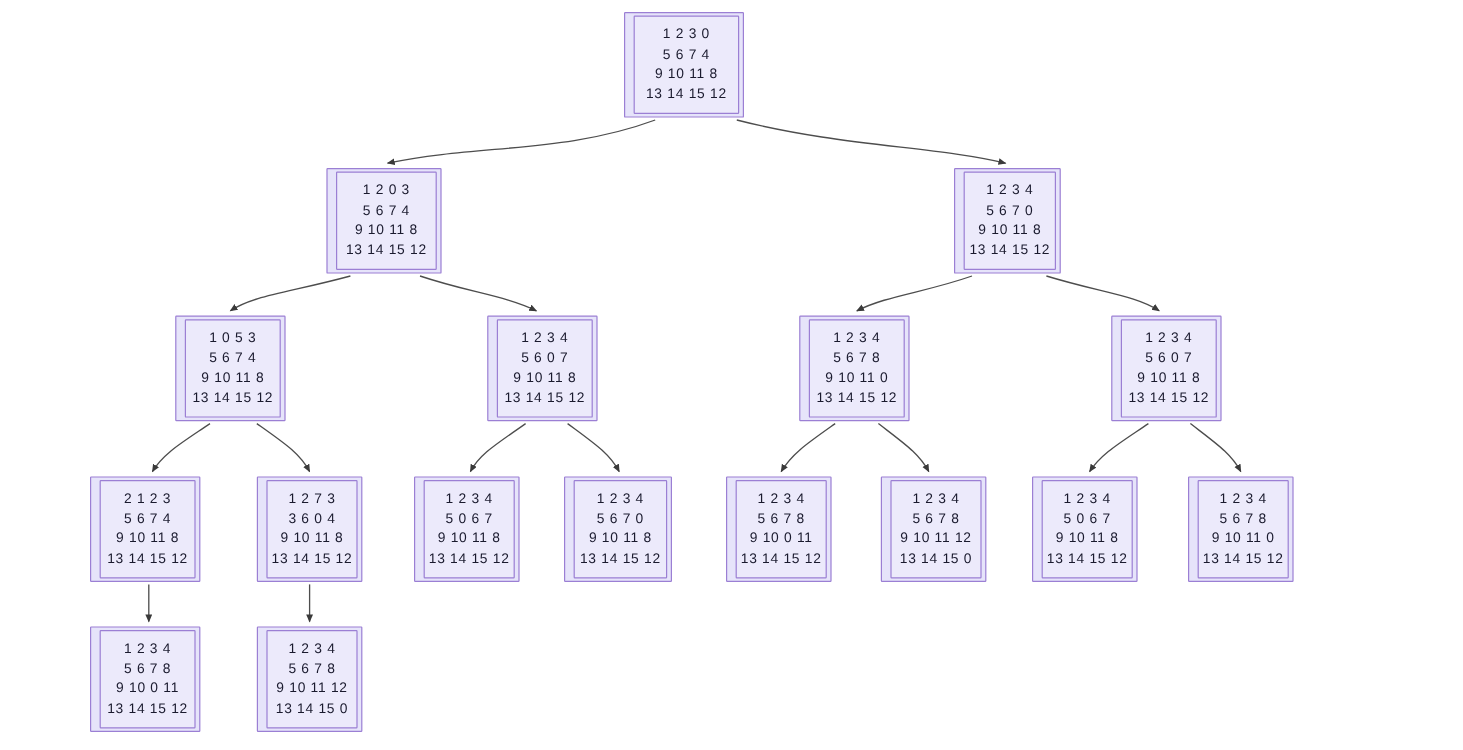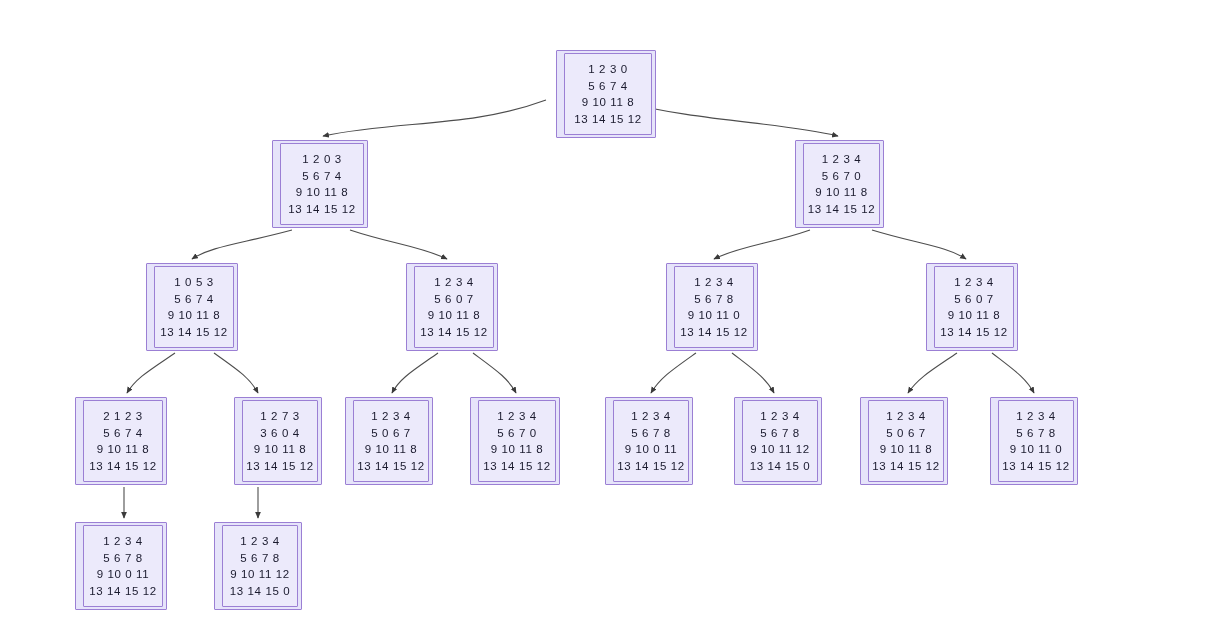--- a/index.html
+++ b/index.html
@@ -83,21 +83,21 @@
         <path d="M 696 353 C 672 370 660 378 651 393" fill="none" stroke="#4d4d4d" stroke-width="1.1" marker-end="url(#arrowhead)"></path>
         <path d="M 732 353 C 754 370 766 378 774 393" fill="none" stroke="#4d4d4d" stroke-width="1.1" marker-end="url(#arrowhead)"></path>
         <path d="M 957 353 C 932 370 918 378 908 393" fill="none" stroke="#4d4d4d" stroke-width="1.1" marker-end="url(#arrowhead)"></path>
         <path d="M 992 353 C 1014 370 1026 378 1034 393" fill="none" stroke="#4d4d4d" stroke-width="1.1" marker-end="url(#arrowhead)"></path>
         <path d="M 124 487 C 124 500 124 508 124 518" fill="none" stroke="#4d4d4d" stroke-width="1.1" marker-end="url(#arrowhead)"></path>
         <path d="M 258 487 C 258 500 258 508 258 518" fill="none" stroke="#4d4d4d" stroke-width="1.1" marker-end="url(#arrowhead)"></path>
       </g>
   </svg>
 
   <div id="nodes-group">
-      <div class="node" style="left: 556px; top: 10px; width: 100px; height: 88px; margin-top: 40px;">
+      <div class="node" style="left: 520px; top: 10px; width: 100px; height: 88px;">
         <div class="node-inner">
           <span class="grid-row">1 2 3 0</span>
           <span class="grid-row">5 6 7 4</span>
           <span class="grid-row">9 10 11 8</span>
           <span class="grid-row">13 14 15 12</span>
         </div>
       </div>
       <div class="node" style="left: 272px; top: 140px; width: 96px; height: 88px; text-decoration: underline;">
         <div class="node-inner">
           <span class="grid-row">1 2 0 3</span>
@@ -147,21 +147,21 @@
         </div>
       </div>
       <div class="node" style="left: 75px; top: 397px; width: 92px; height: 88px;">
         <div class="node-inner">
           <span class="grid-row">2 1 2 3</span>
           <span class="grid-row">5 6 7 4</span>
           <span class="grid-row">9 10 11 8</span>
           <span class="grid-row">13 14 15 12</span>
         </div>
       </div>
-      <div class="node" style="left: 214px; top: 397px; width: 88px; height: 88px; margin-left: 20px;">
+      <div class="node" style="left: 214px; top: 397px; width: 88px; height: 88px;">
         <div class="node-inner">
           <span class="grid-row">1 2 7 3</span>
           <span class="grid-row">3 6 0 4</span>
           <span class="grid-row">9 10 11 8</span>
           <span class="grid-row">13 14 15 12</span>
         </div>
       </div>
       <div class="node" style="left: 345px; top: 397px; width: 88px; height: 88px;">
         <div class="node-inner">
           <span class="grid-row">1 2 3 4</span>

